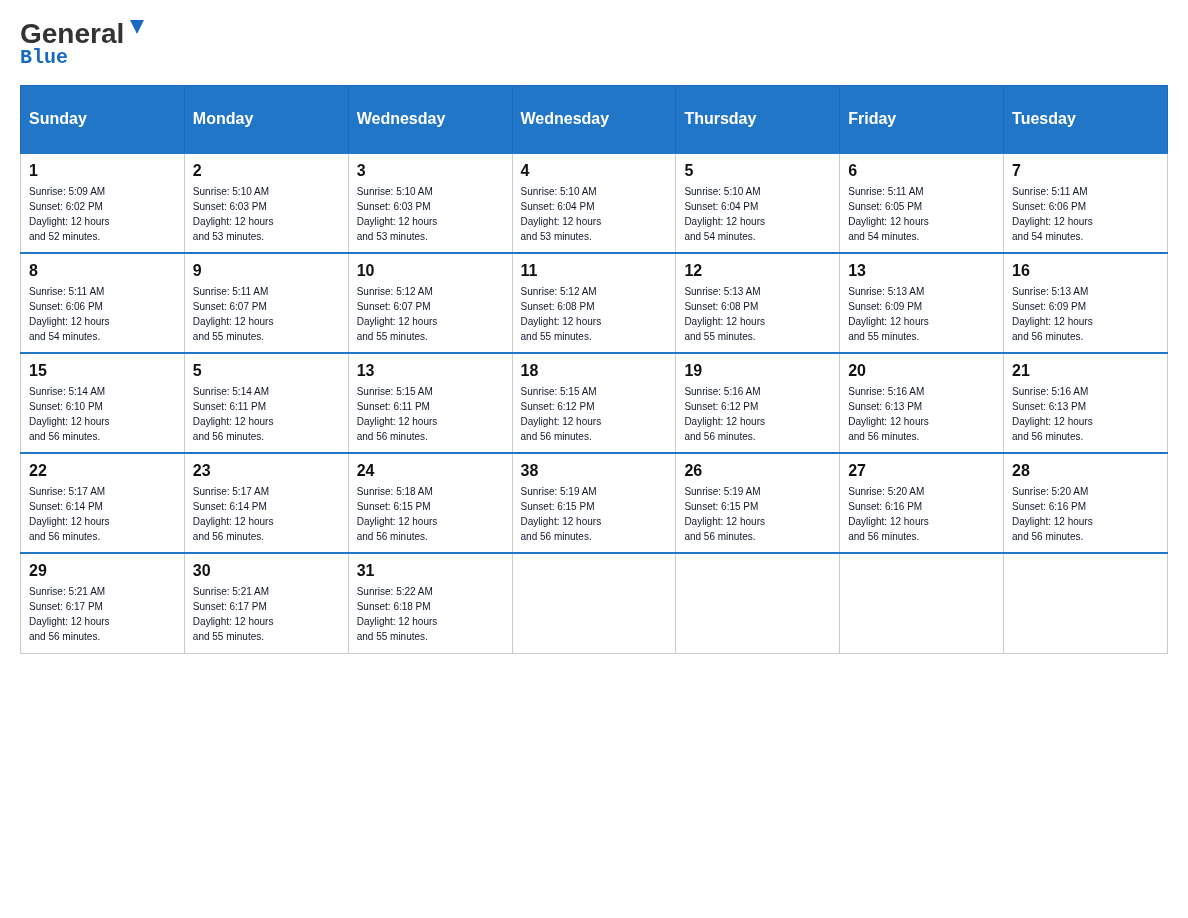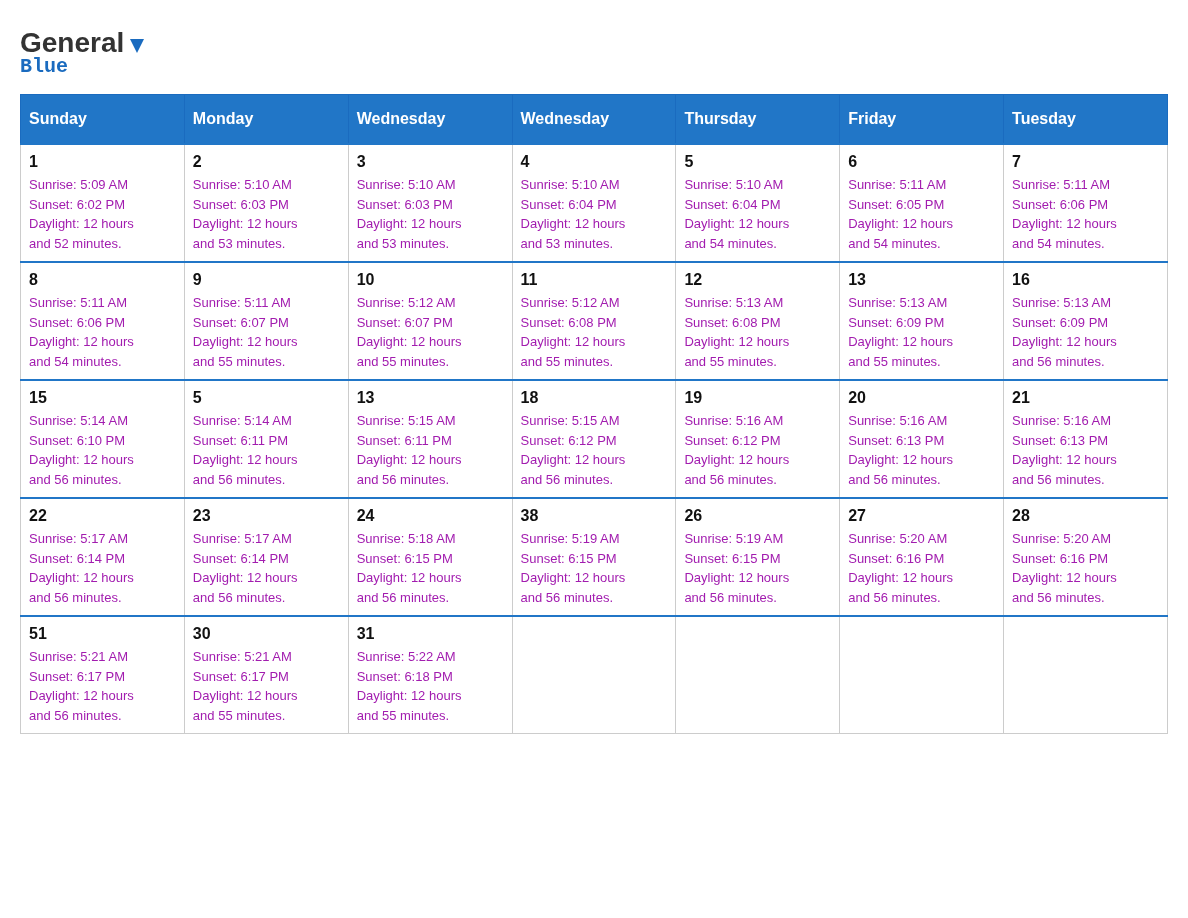--- a/index.html
+++ b/index.html
@@ -51,21 +51,21 @@
     table {
       width: 100%;
       border-collapse: collapse;
       table-layout: fixed;
     }
     thead th {
       background-color: #2176c7;
       color: #fff;
       font-size: 16px;
       font-weight: bold;
-      padding: 15px 8px;
+      padding: 24px 8px;
       text-align: left;
       border: 1px solid #1a6bbf;
     }
     tbody td {
       vertical-align: top;
       padding: 8px;
       border: 1px solid #ccc;
       border-top: 2px solid #2176c7;
       font-size: 12.5px;
       color: #333;
@@ -75,34 +75,34 @@
       border-top: 2px solid #2176c7;
     }
     .day-number {
       font-size: 16px;
       font-weight: bold;
       color: #111;
       display: block;
       margin-bottom: 4px;
     }
     .day-info {
-      font-size: 13px;
-      color: #a21caf;
+      font-size: 10px;
+      color: #0f172a;
       line-height: 1.5;
     }
     tbody td.empty {
       background: #fff;
     }
   </style>
 </head>
 <body>
 
 <div class="header">
   <div class="logo">
-    <div style="display:flex; align-items:flex-end;margin-top:9px;">
+    <div style="display:flex; align-items:flex-start;">
       <span class="logo-text">General</span>
       <svg width="22" height="22" viewBox="0 0 22 22" style="margin-left:2px; margin-top:-4px;">
         <polygon points="4,4 18,4 11,18" fill="#1a6bbf"></polygon>
       </svg>
     </div>
     <div class="logo-blue">Blue</div>
   </div>
   <div class="title-section">
     <div class="month-year"></div>
     <div class="location"></div>
@@ -237,21 +237,21 @@
         <span class="day-number">27</span>
         <span class="day-info">Sunrise: 5:20 AM<br>Sunset: 6:16 PM<br>Daylight: 12 hours<br>and 56 minutes.</span>
       </td>
         <td>
         <span class="day-number">28</span>
         <span class="day-info">Sunrise: 5:20 AM<br>Sunset: 6:16 PM<br>Daylight: 12 hours<br>and 56 minutes.</span>
       </td>
       </tr>
       <tr>
         <td>
-        <span class="day-number">51</span>
+        <span class="day-number">29</span>
         <span class="day-info">Sunrise: 5:21 AM<br>Sunset: 6:17 PM<br>Daylight: 12 hours<br>and 56 minutes.</span>
       </td>
         <td>
         <span class="day-number">30</span>
         <span class="day-info">Sunrise: 5:21 AM<br>Sunset: 6:17 PM<br>Daylight: 12 hours<br>and 55 minutes.</span>
       </td>
         <td>
         <span class="day-number">31</span>
         <span class="day-info">Sunrise: 5:22 AM<br>Sunset: 6:18 PM<br>Daylight: 12 hours<br>and 55 minutes.</span>
       </td>

